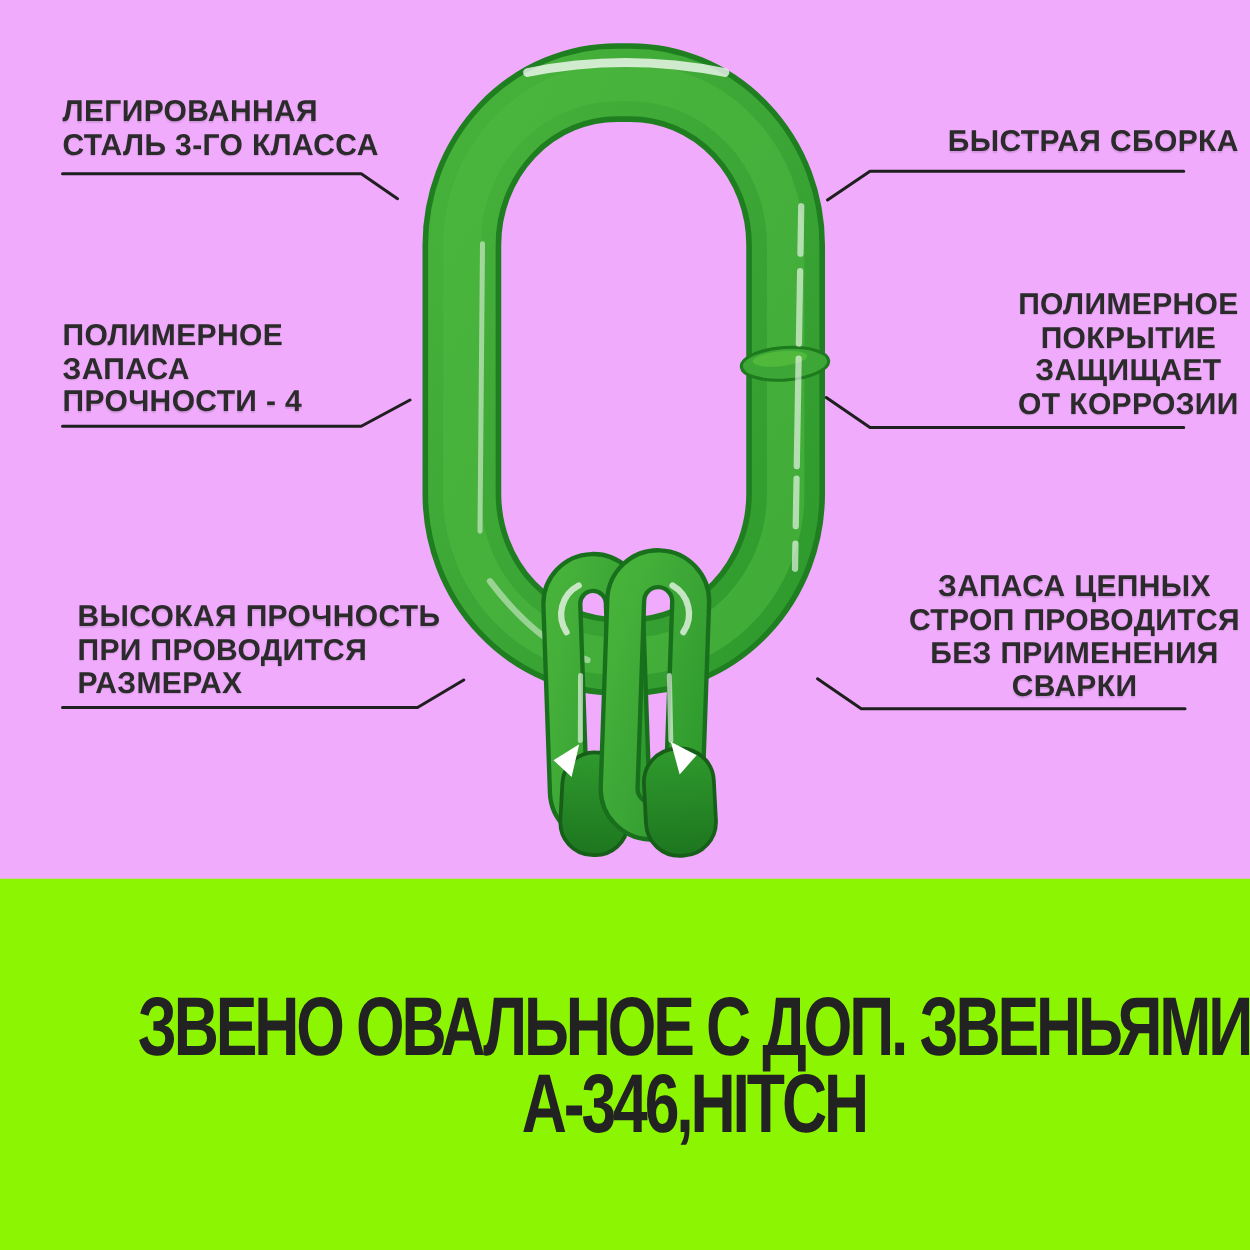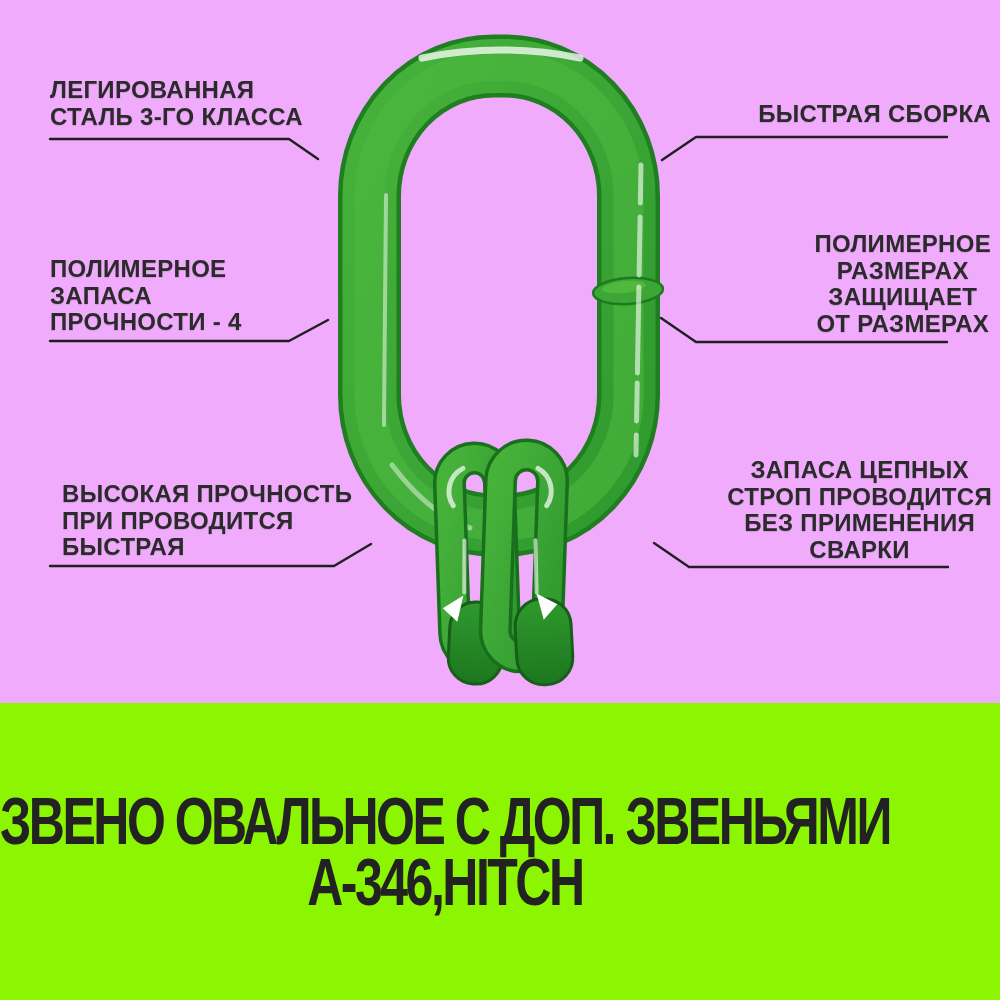--- a/index.html
+++ b/index.html
@@ -35,21 +35,21 @@
   .ann.br { right: 52px; top: 457px; }
 
   
   .banner {
     position: absolute;
     left: 0; top: 703px;
     width: 1000px; height: 297px;
     background: #8cf502;
     display: flex;
     align-items: center;
-    justify-content: flex-start;
+    justify-content: flex-end;
   }
   .banner-text {
     transform: scaleY(1.33);
     text-align: center;
     color: #222222;
     font-weight: 700;
     font-size: 50px;
     line-height: 46px;
     letter-spacing: -2.5px;
   }
@@ -127,29 +127,29 @@
   </div>
 
   <div class="ann ml">
     <span>ПОЛИМЕРНОЕ</span>
     <span>ЗАПАСА</span>
     <span>ПРОЧНОСТИ - 4</span>
   </div>
 
   <div class="ann mr right">
     <span>ПОЛИМЕРНОЕ</span>
-    <span>РАЗМЕРАХ</span>
+    <span>ПОКРЫТИЕ</span>
     <span>ЗАЩИЩАЕТ</span>
-    <span>ОТ РАЗМЕРАХ</span>
+    <span>ОТ КОРРОЗИИ</span>
   </div>
 
   <div class="ann bl">
     <span>ВЫСОКАЯ ПРОЧНОСТЬ</span>
     <span>ПРИ ПРОВОДИТСЯ</span>
-    <span>БЫСТРАЯ</span>
+    <span>РАЗМЕРАХ</span>
   </div>
 
   <div class="ann br right">
     <span>ЗАПАСА ЦЕПНЫХ</span>
     <span>СТРОП ПРОВОДИТСЯ</span>
     <span>БЕЗ ПРИМЕНЕНИЯ</span>
     <span>СВАРКИ</span>
   </div>
 
   <div class="banner">

